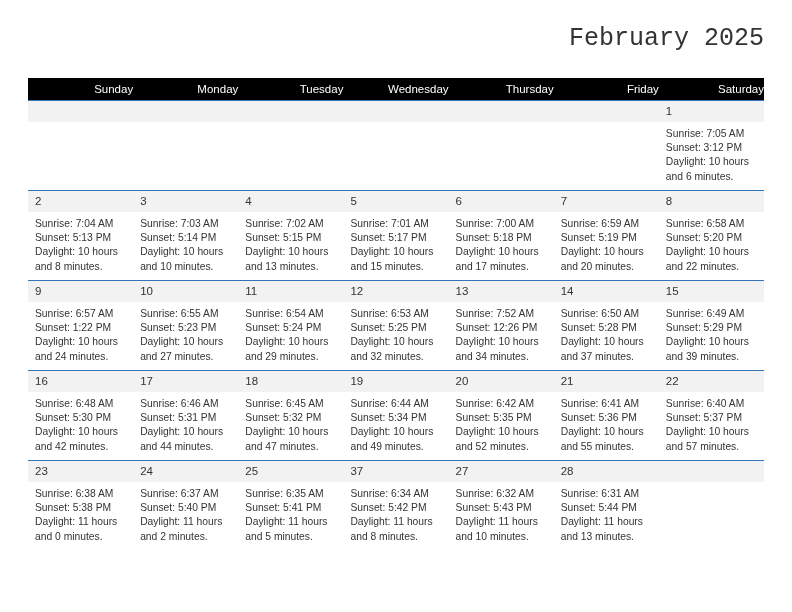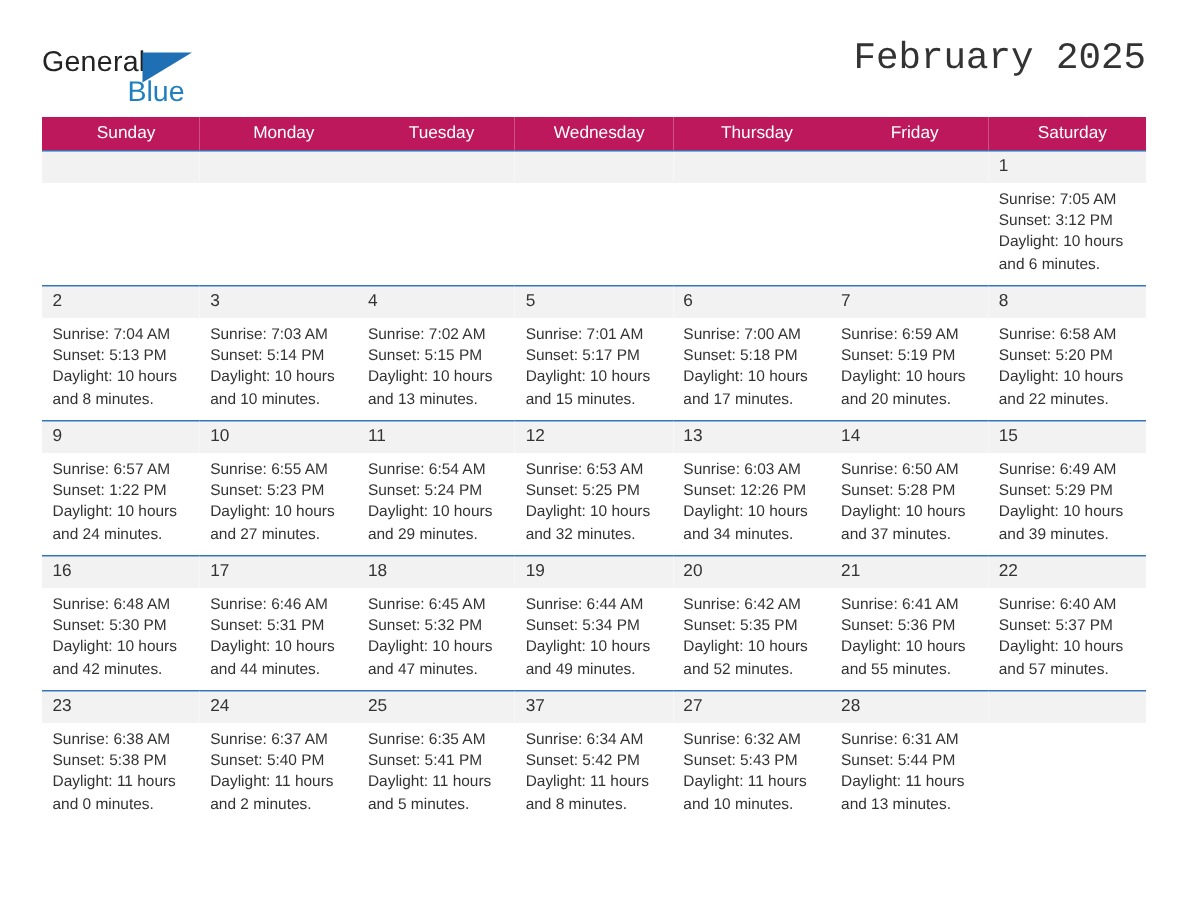--- a/index.html
+++ b/index.html
@@ -82,25 +82,25 @@
   }
 
   
   .calendar {
     margin-top: 6px;
     width: 736px;
     border-collapse: collapse;
     table-layout: fixed;
   }
   .calendar th {
-    background: #be185d;
+    background: #000000;
     color: #ffffff;
     font-weight: normal;
     font-size: 11.5px;
-    text-align: center;
+    text-align: right;
     padding: 5px 0 5px 7px;
     height: 19px;
     box-sizing: border-box;
     margin-top: 18px;
   }
   .calendar td {
     vertical-align: top;
     padding: 0;
     border-top: 1px solid #3275b8;
     background: #ffffff;
@@ -131,25 +131,20 @@
   }
   .info div { white-space: nowrap; }
 </style>
 </head>
 <body>
 
 <div class="page">
 
   <div class="topbar">
 
-    <div class="brand">
-      <span class="brand-general">General</span>
-      <span class="brand-triangle"></span>
-      <span class="brand-blue">Blue</span>
-    </div>
 
     <div class="title-wrap">
       <div class="cal-title">February 2025</div>
     </div>
 
   </div>
 
   <table class="calendar">
     <thead>
       <tr id="weekday-row">
@@ -327,21 +322,21 @@
                 <div>Sunset: 5:25 PM</div>
                 <div>Daylight: 10 hours</div>
                 <div>and 32 minutes.</div>
               </div>
             </div>
           </td>
           <td>
             <div class="cell">
               <div class="daynum">13</div>
               <div class="info">
-                <div>Sunrise: 6:03 AM</div>
+                <div>Sunrise: 7:52 AM</div>
                 <div>Sunset: 12:26 PM</div>
                 <div>Daylight: 10 hours</div>
                 <div>and 34 minutes.</div>
               </div>
             </div>
           </td>
           <td>
             <div class="cell">
               <div class="daynum">14</div>
               <div class="info">

